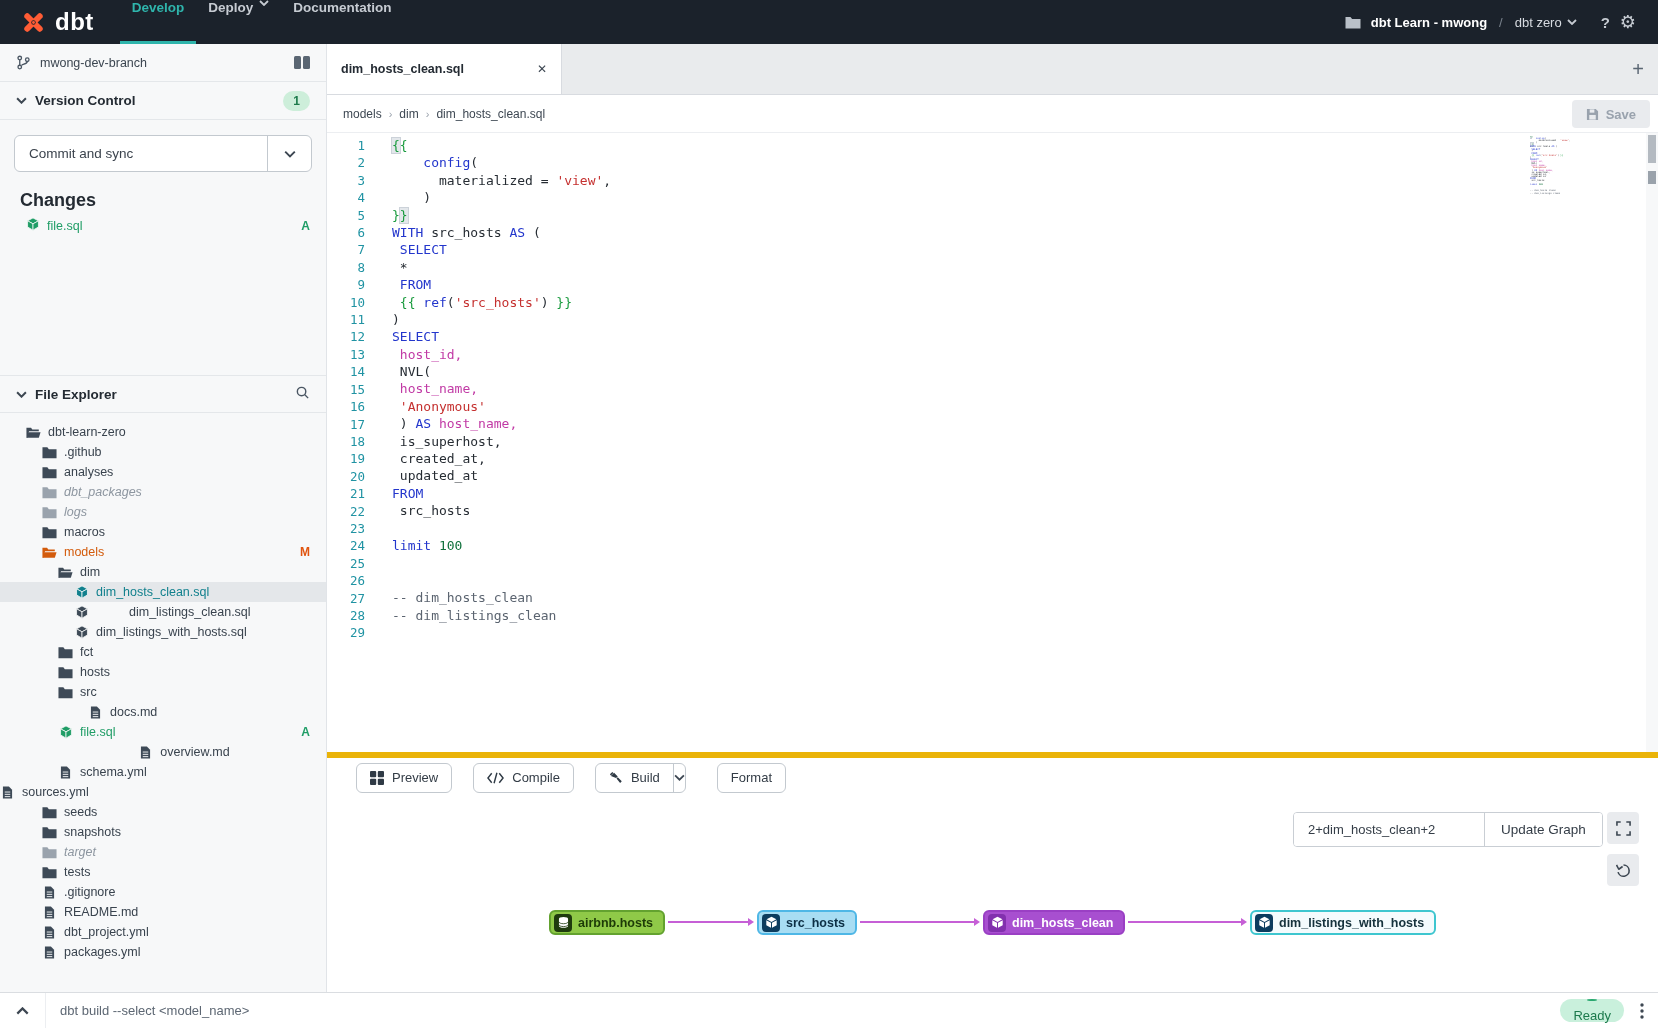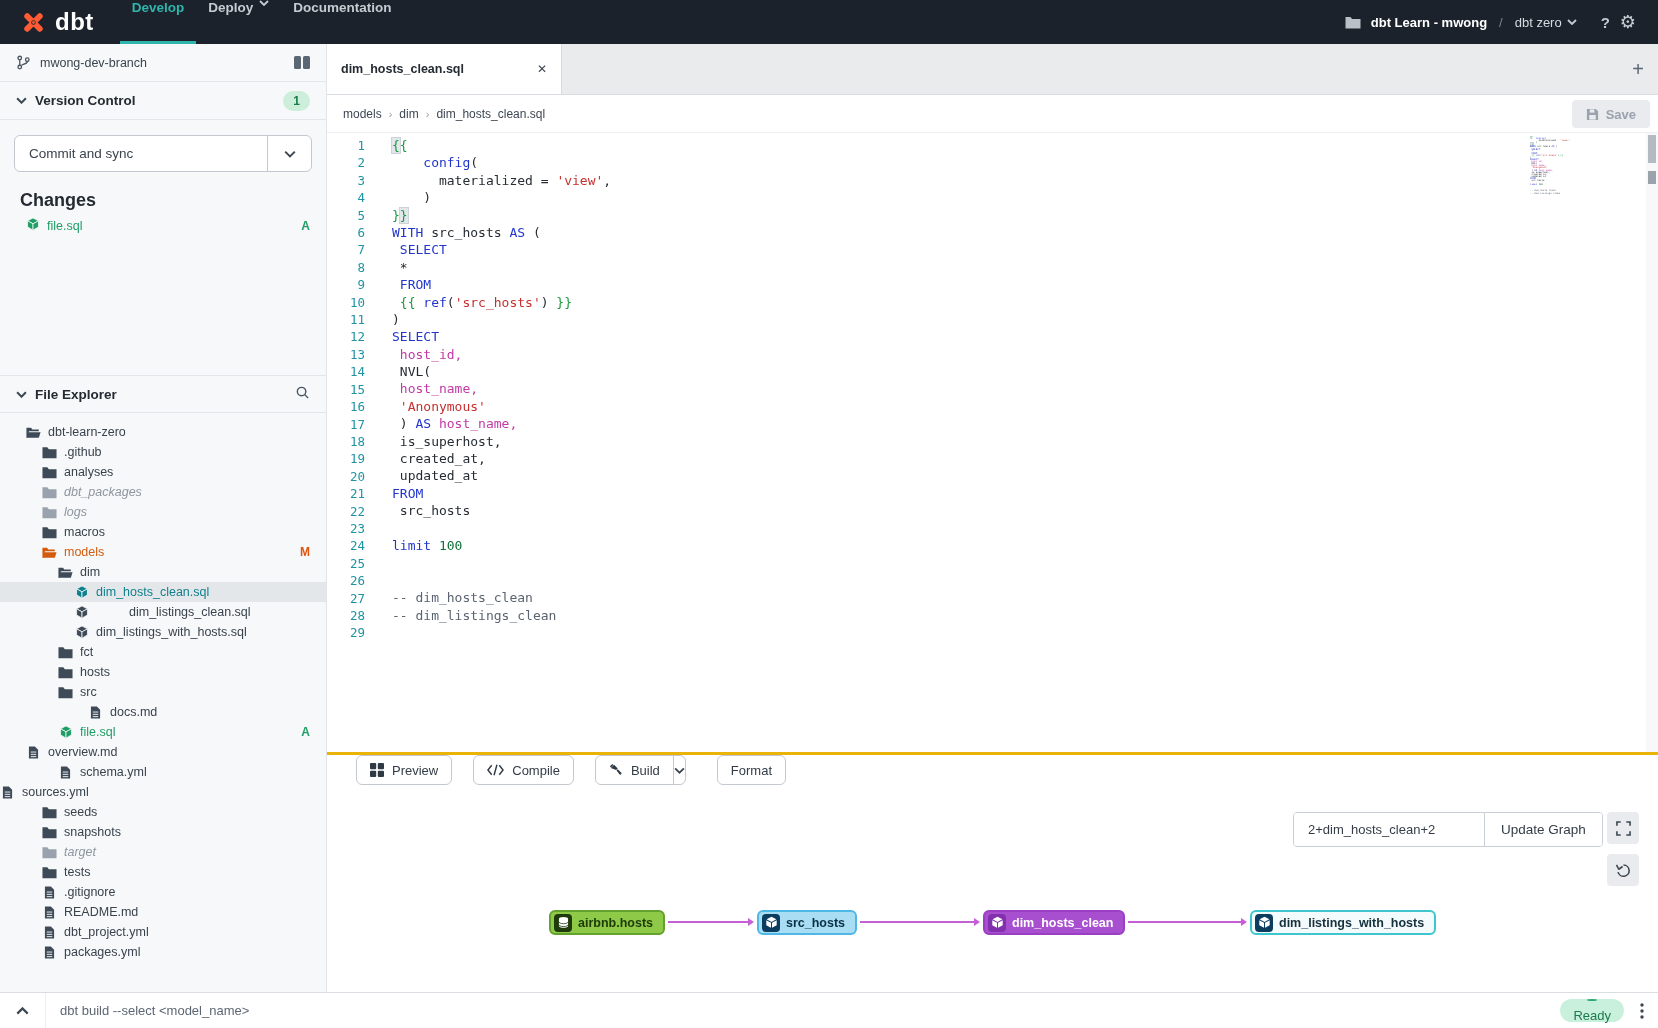--- a/index.html
+++ b/index.html
@@ -93,21 +93,21 @@
   .tk-s { color:#c5302f; } .tk-v { color:#c13aa5; } .tk-n { color:#10713c; }
   .tk-c { color:#5b6470; } .tk-p { color:#262c33; }
   .minimap { position:absolute; left:1203px; top:3px; width:78px; overflow:hidden;
     font:2.4px/2.1px "DejaVu Sans Mono", monospace; white-space:pre; }
   .minimap .code-line { height:2.1px; }
   .vscroll { position:absolute; right:0; top:0; width:12px; bottom:0; background:#f7f8f9; }
   .vthumb1 { position:absolute; left:2px; right:2px; top:2px; height:28px; background:#b4bac1; }
   .vthumb2 { position:absolute; left:2px; right:2px; top:38px; height:13px; background:#9aa2ab; }
 
   
-  .toolbar { height:45px; border-top:3px solid #eab308; display:flex; align-items:flex-start; position:relative; }
+  .toolbar { height:45px; border-top:6px solid #eab308; display:flex; align-items:center; position:relative; }
   .tool-left { width:459px; display:flex; align-items:center; padding-left:29px; gap:21px; background:#fff; }
   .tbtn { height:30px; background:#fff; border:1px solid #c3c9cf; border-radius:6px;
     display:flex; align-items:center; gap:8px; padding:0 13px; font-size:13px;
     color:#333c46; cursor:pointer; }
   .tbtn-split { display:flex; height:30px; border:1px solid #c3c9cf; border-radius:6px;
     overflow:hidden; background:#fff; cursor:pointer; }
   .tbtn-split .part-a { display:flex; align-items:center; gap:8px; padding:0 13px; font-size:13px; color:#333c46; }
   .tbtn-split .part-b { width:30px; border-left:1px solid #c3c9cf; display:flex; align-items:center; justify-content:center; }
   .tool-tabs { flex:1; background:#eef0f2; border-left:1px solid #e0e3e7;
     display:flex; align-items:stretch; padding-left:32px; gap:42px; }
@@ -413,21 +413,21 @@
             <g fill="currentColor" stroke="#f7f8f9" stroke-width="0.9" stroke-linejoin="round">
               <path d="M8 1l6.2 3.4L8 7.8 1.8 4.4z"></path>
               <path d="M1.8 4.4v7L8 15V7.8z"></path>
               <path d="M14.2 4.4v7L8 15V7.8z"></path>
             </g>
           </svg>
         </span>
         <span class="lbl">file.sql</span>
         <span class="bdg">A</span>
       </div>
-      <div class="tree-row" style="padding-left: 26px;">
+      <div class="tree-row" style="padding-left: 58px; justify-content: center;">
         <span class="ico">
           <svg width="11" height="13" viewBox="0 0 12 14">
             <path d="M1 0.5h6.5L11 4v9.5H1z" fill="currentColor"></path>
             <g stroke="#f7f8f9" stroke-width="1">
               <path d="M3 6.5h6 M3 9h6 M3 11.5h6"></path>
             </g>
           </svg>
         </span>
         <span class="lbl">overview.md</span>
       </div>

